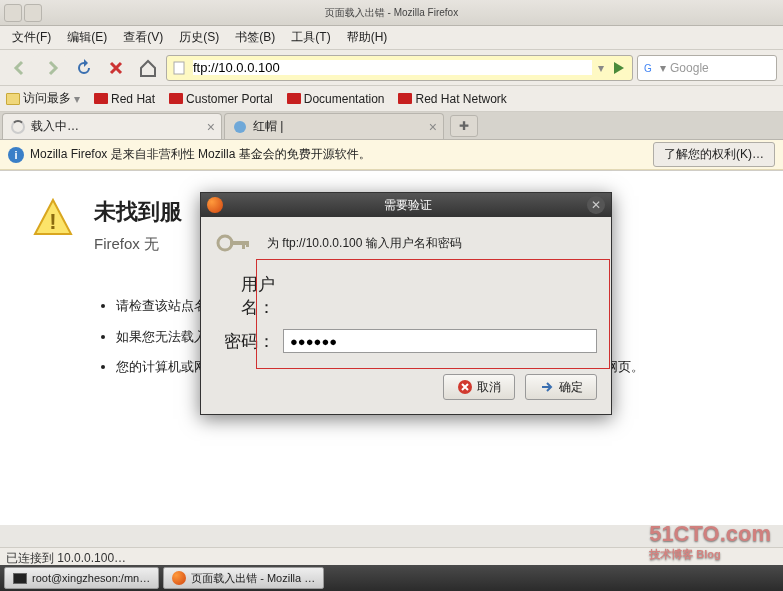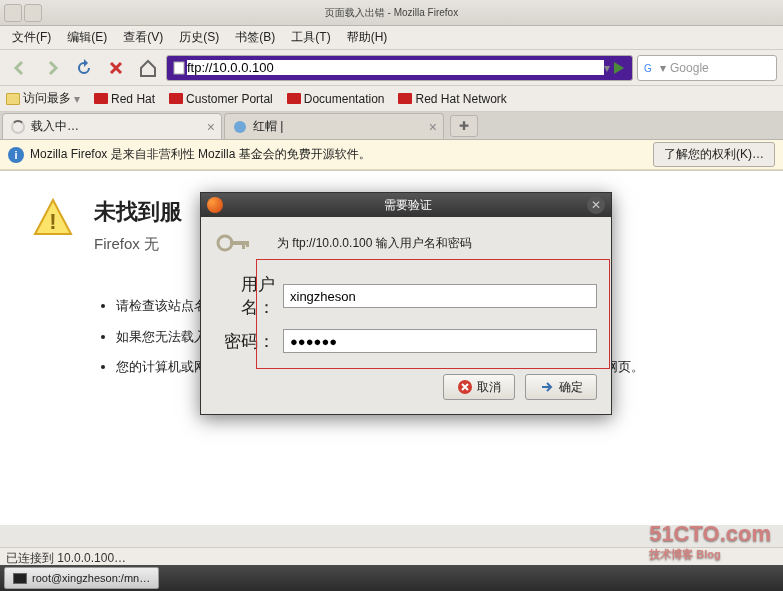--- a/index.html
+++ b/index.html
@@ -7,21 +7,21 @@
 .titlebar{height:26px;background:linear-gradient(#e7e4df,#d8d5ce);border-bottom:1px solid #b8b5ae;display:flex;align-items:center;justify-content:center;position:relative}
 .tb-icons{position:absolute;left:4px;display:flex;gap:2px}
 .tb-btn{width:18px;height:18px;border-radius:3px;background:#dedad2;border:1px solid #b8b5ae}
 .titlebar .title{font-size:10px;color:#444}
 .menubar{height:24px;background:#efece7;border-bottom:1px solid #d0cdc6;display:flex;align-items:center;padding:0 6px;gap:4px}
 .menubar span{padding:2px 6px;cursor:default}
 .toolbar{height:36px;background:#efece7;border-bottom:1px solid #d0cdc6;display:flex;align-items:center;padding:0 6px;gap:4px}
 .navbtn{width:28px;height:28px;border-radius:3px;display:flex;align-items:center;justify-content:center;background:#efece7}
 .navbtn.disabled{opacity:.45}
 .navbtn svg{width:20px;height:20px}
-.urlbox{flex:1;height:26px;background:#4c1d95;border:1px solid #b0ada6;border-radius:3px;display:flex;align-items:center;padding:0 4px;gap:0}
+.urlbox{flex:1;height:26px;background:#fef9c3;border:1px solid #b0ada6;border-radius:3px;display:flex;align-items:center;padding:0 4px;gap:6px}
 .urlbox input{border:none;outline:none;flex:1;font-size:13px}
 .go-btn{width:18px;height:18px}
 .searchbox{width:140px;height:26px;background:#fff;border:1px solid #b0ada6;border-radius:3px;display:flex;align-items:center;padding:0 4px;gap:4px;color:#888}
 .bookmarkbar{height:26px;background:#efece7;border-bottom:1px solid #d0cdc6;display:flex;align-items:center;padding:0 6px;gap:14px}
 .bm{display:flex;align-items:center;gap:3px;color:#222;cursor:default}
 .bm .redbox{width:14px;height:11px;background:#c71f1f;border-radius:1px}
 .bm .folder{width:14px;height:12px;background:#f0d77a;border:1px solid #c9a93a;border-radius:1px}
 .tabstrip{height:28px;background:#d6d3cc;border-bottom:1px solid #b8b5ae;display:flex;align-items:flex-end;padding-left:2px}
 .tab{height:26px;background:#efece7;border:1px solid #b8b5ae;border-bottom:none;border-radius:4px 4px 0 0;display:flex;align-items:center;padding:8px 8px;gap:6px;margin-right:2px;min-width:220px;position:relative}
 .tab.inactive{background:#ddd9d1}
@@ -43,21 +43,21 @@
 .taskbtn{height:22px;background:linear-gradient(#eee,#ccc);border:1px solid #999;border-radius:2px;display:flex;align-items:center;padding:0 8px;gap:5px;font-size:11px;color:#222}
 .taskbtn .term{width:14px;height:11px;background:#222;border:1px solid #666}
 .taskbtn .ff{width:14px;height:14px;border-radius:50%;background:radial-gradient(circle at 30% 30%,#ff9a3c,#d14510)}
 
 .dialog{position:absolute;left:200px;top:192px;width:412px;background:#e9e7e3;border:1px solid #333;box-shadow:0 4px 18px rgba(0,0,0,.5)}
 .dlg-title{height:24px;background:linear-gradient(#555,#333);color:#fff;display:flex;align-items:center;padding:0 6px;font-size:12px;position:relative}
 .dlg-title .ff{width:16px;height:16px;border-radius:50%;background:radial-gradient(circle at 30% 30%,#ff9a3c,#d14510);margin-right:6px}
 .dlg-title .ttl{flex:1;text-align:center}
 .dlg-title .dx{width:18px;height:18px;background:#555;border-radius:50%;color:#ccc;display:flex;align-items:center;justify-content:center;font-size:12px}
 .dlg-body{padding:12px 14px 14px}
-.dlg-hdr{display:flex;align-items:center;gap:26px;margin-bottom:16px}
+.dlg-hdr{display:flex;align-items:center;gap:16px;margin-bottom:16px}
 .keyicon{width:36px;height:28px}
 .dlg-row{display:flex;align-items:center;margin-bottom:10px}
 .dlg-row label{width:60px;text-align:right;margin-right:8px;font-size:17px}
 .dlg-row input{flex:1;height:24px;border:1px solid #999;padding:0 6px;font-size:13px;background:#fff}
 .dlg-btns{display:flex;justify-content:flex-end;gap:10px;margin-top:21px}
 .dlg-btn{height:26px;min-width:72px;background:linear-gradient(#f8f7f4,#e1ded7);border:1px solid #999;border-radius:3px;display:flex;align-items:center;justify-content:center;gap:4px;font-size:12px}
 .redhl{position:absolute;border:1px solid #d03030;pointer-events:none}
 .watermark{position:absolute;right:12px;bottom:29px;color:#b91c1c;opacity:.5;font-size:22px;font-weight:bold;text-shadow:0 1px 2px #000;font-family:Arial}
 .watermark .sm{font-size:11px;display:block}
 </style>
@@ -203,21 +203,20 @@
       <svg class="keyicon" viewBox="0 0 36 28">
         <circle cx="10" cy="14" r="7" fill="none" stroke="#b0a98f" stroke-width="3"></circle>
         <rect x="15" y="12" width="18" height="4" fill="#b0a98f"></rect>
         <rect x="27" y="12" width="3" height="8" fill="#b0a98f"></rect>
         <rect x="31" y="12" width="3" height="6" fill="#b0a98f"></rect>
       </svg>
       <span>为 ftp://10.0.0.100 输入用户名和密码</span>
     </div>
     <div class="dlg-row">
       <label>用户名：</label>
-      <input value="xingzheson" style="">
     </div>
     <div class="dlg-row">
       <label>密码：</label>
       <input value="●●●●●●" style="">
     </div>
     <div class="dlg-btns">
       <div class="dlg-btn">
         <svg width="16" height="16">
             <circle cx="8" cy="8" r="7" fill="#d13a2f"></circle>
             <path d="M5 5l6 6M11 5l-6 6" stroke="#fff" stroke-width="2"></path>
@@ -238,18 +237,22 @@
 
 <div class="statusbar">
   <span>已连接到 10.0.0.100…</span>
 </div>
 
 <div class="taskbar">
   <div class="taskbtn">
     <div class="term"></div>
     <span>root@xingzheson:/mn…</span>
   </div>
+  <div class="taskbtn">
+    <div class="ff"></div>
+    <span>页面载入出错 - Mozilla …</span>
+  </div>
 </div>
 
 <div class="watermark">
   <span>51CTO.com</span>
   <span class="sm">技术博客    Blog</span>
 </div>
 
 </body></html>

